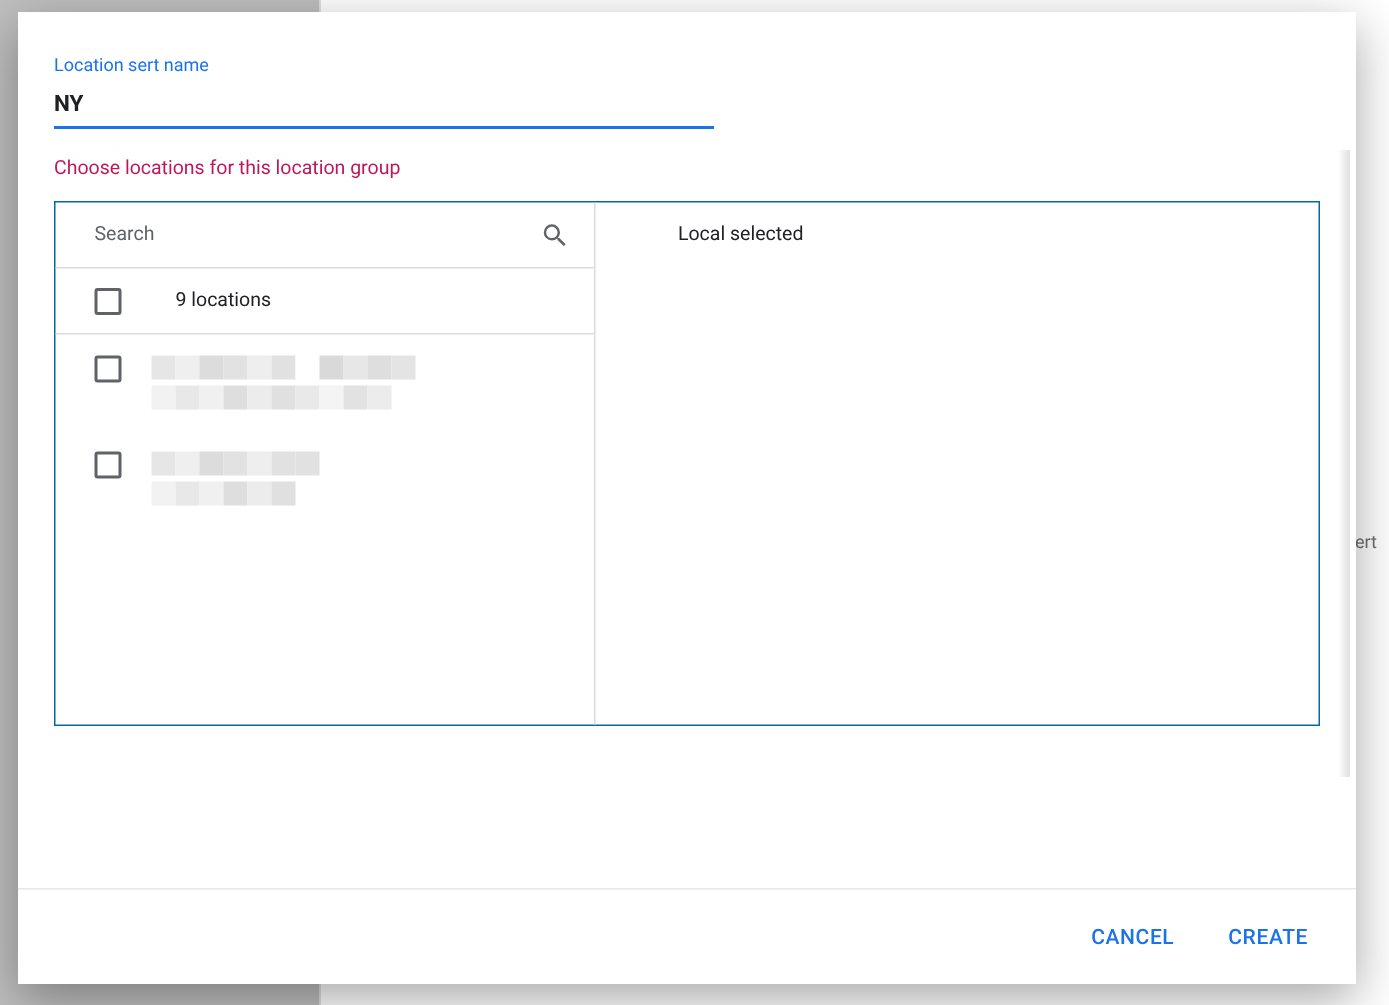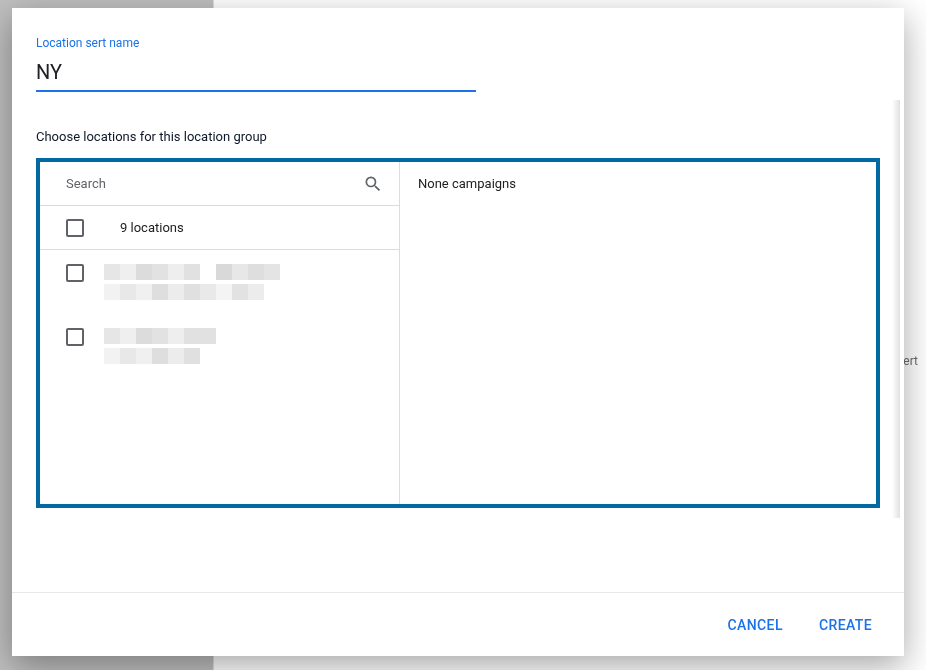--- a/index.html
+++ b/index.html
@@ -32,30 +32,30 @@
     flex: 1; padding: 28px 24px 0 24px; overflow: hidden;
     background: #fff;
     display: flex; flex-direction: column;
   }
 
   .field-label {
     color: #1a73e8; font-size: 12px; margin-bottom: 6px;
   }
   .text-input {
     width: 440px; border: none; border-bottom: 2px solid #1a73e8;
-    font-size: 20px; padding: 4px 0 6px 0; outline: none;
-    font-family: inherit; color: #202124;
+    font-size: 15px; padding: 4px 0 6px 0; outline: none;
+    font-family: inherit; color: #202124; font-weight: bold;
   }
 
   .choose-label {
-    margin-top: 37px; font-size: 13px; color: #0f172a; margin-bottom: 14px;
+    margin-top: 19px; font-size: 13px; color: #be185d; margin-bottom: 14px;
   }
 
   .panels {
-    display: flex; border: 4px solid #0369a1; height: 350px;
+    display: flex; border: 1px solid #0369a1; height: 350px; gap: 37px;
   }
   .panel-left {
     width: 360px; border-right: 1px solid #dadce0; display: flex; flex-direction: column;
   }
   .panel-right {
     flex: 1; padding: 14px 18px;
   }
   .search-row {
     display: flex; align-items: center; padding: 0 16px 0 26px; height: 44px;
     border-bottom: 1px solid #dadce0;
@@ -189,21 +189,21 @@
                 <div class="pix" style="background:#dedede"></div>
                 <div class="pix" style="background:#ececec"></div>
                 <div class="pix" style="background:#e0e0e0"></div>
             </div>
           </div>
         </div>
 
       </div>
 
       <div class="panel-right">
-        <div class="none-selected">None campaigns</div>
+        <div class="none-selected">Local selected</div>
       </div>
 
     </div>
 
   </div>
 
   <div class="modal-footer">
     <button class="btn">CANCEL</button>
     <button class="btn">CREATE</button>
   </div>

